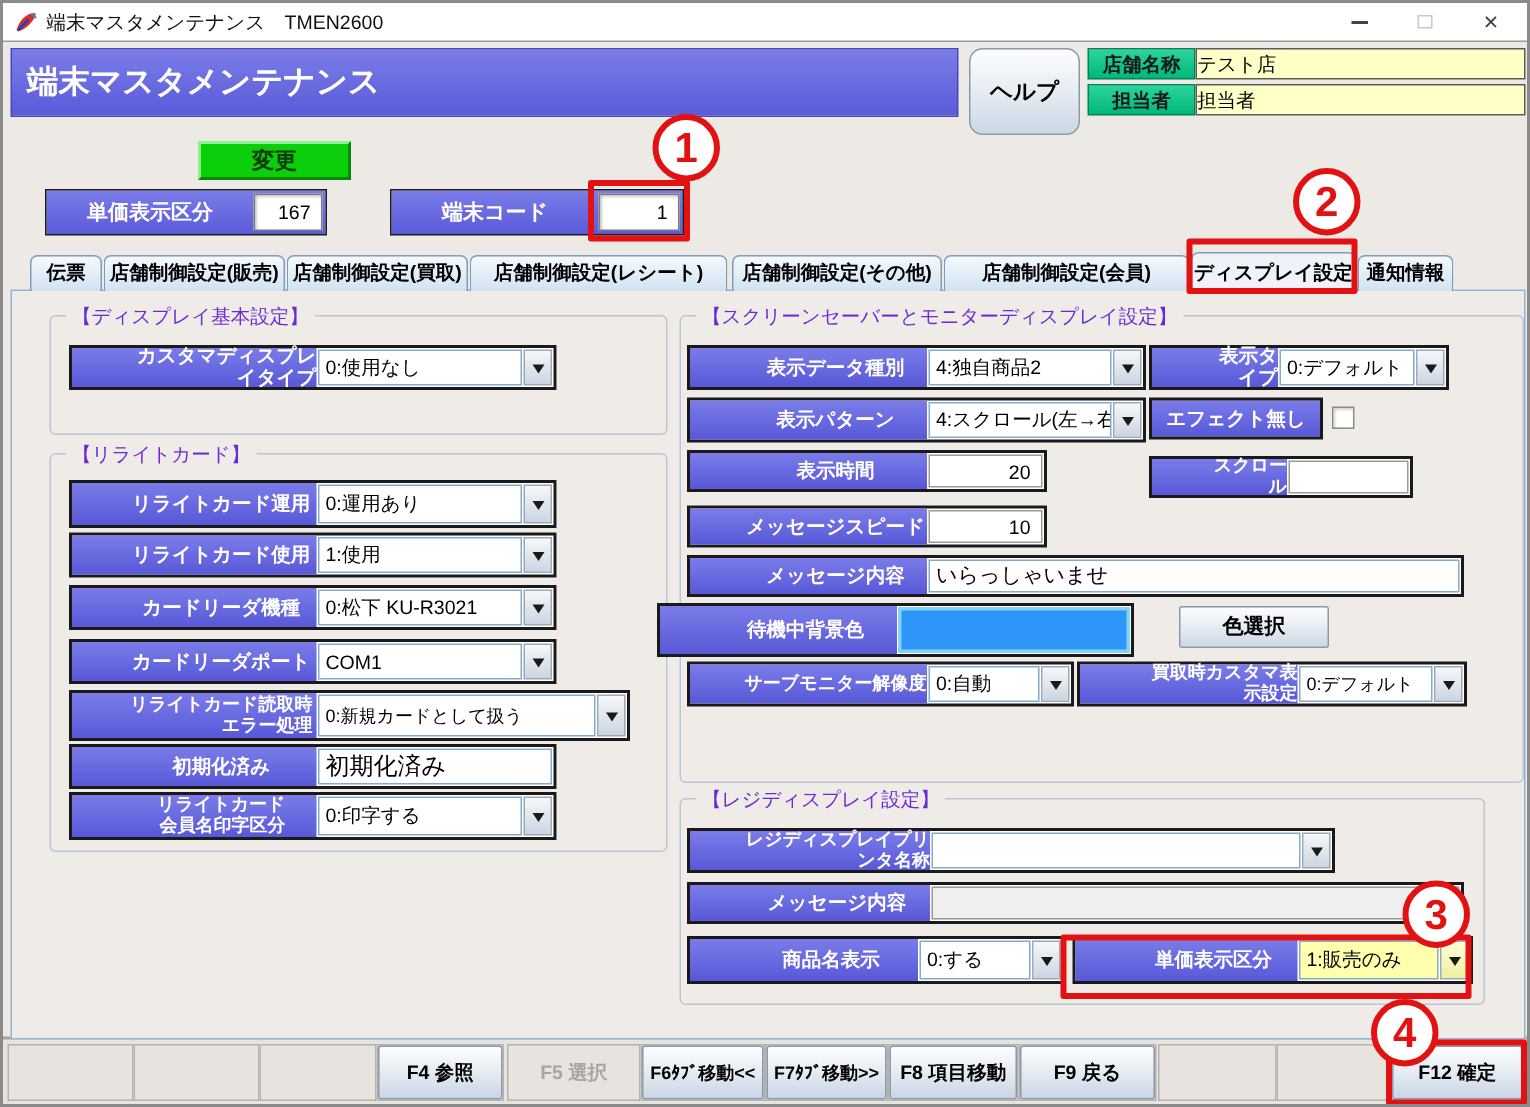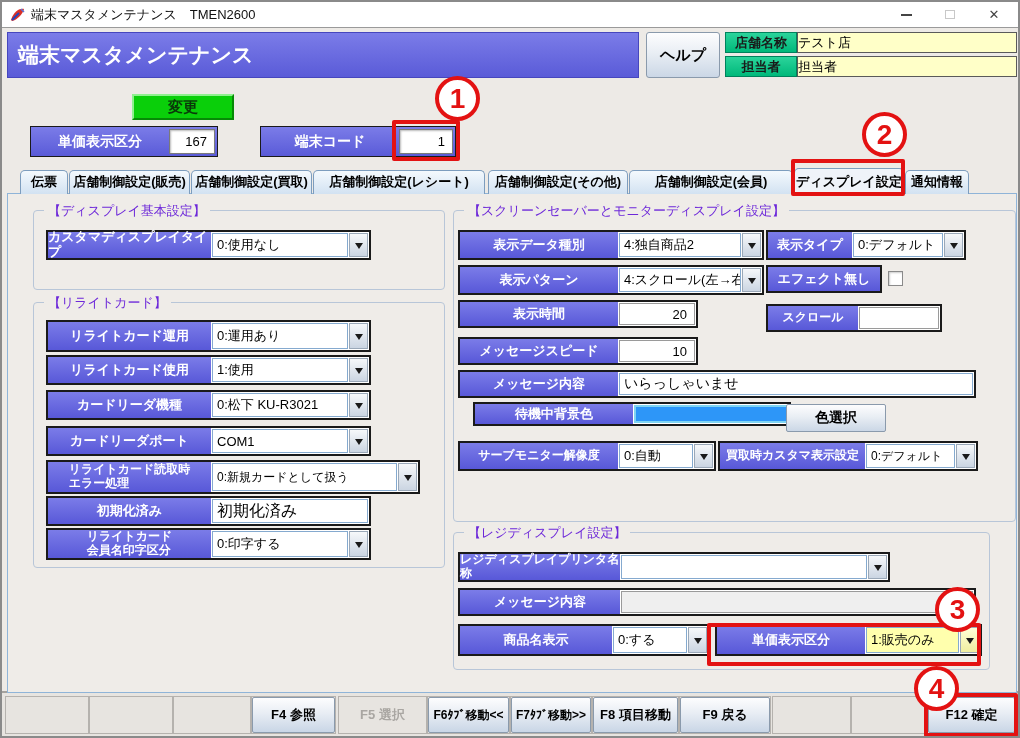--- a/index.html
+++ b/index.html
@@ -14,23 +14,23 @@
   .win-controls { position:absolute; right:2px; top:0; height:25px; display:flex; }
   .win-btn { width:44px; height:25px; display:flex; align-items:center; justify-content:center;
              font-size:13px; color:#444; }
   .win-btn .bar { width:11px; height:2px; background:#444; }
   .win-btn .box { width:10px; height:9px; border:1px solid #C8C8C8; }
 
   
   .header-bar { position:absolute; left:5px; top:30px; width:632px; height:46px;
                 background:linear-gradient(#7B7CE8,#5A5BD8); border:1px solid #4646BE;
                 color:#FFF; font-size:21px; font-weight:bold; line-height:44px; padding-left:10px; }
-  .help-btn { position:absolute; left:644px; top:30px; width:74px; height:46px;
+  .help-btn { position:absolute; left:644px; top:30px; width:74px; height:58px;
               background:linear-gradient(#FDFDFE,#E9EEF4 45%,#CBD7E6);
-              border:1px solid #8A9AAC; border-radius:3px; font-size:15px; font-weight:bold;
+              border:1px solid #8A9AAC; border-radius:9px; font-size:15px; font-weight:bold;
               display:flex; align-items:center; justify-content:center; }
   .glabel { position:absolute; left:723px; width:72px; height:21px;
             background:linear-gradient(#2BD49B,#00B87A); border:1px solid #00825C;
             color:#1A1A1A; font-size:13px; font-weight:bold; text-align:center; line-height:19px; }
   .gval { position:absolute; left:795px; width:220px; height:21px; background:#FFFFC8;
           border:1px solid #5A5A5A; font-size:13px; line-height:19px; padding-left:0; }
 
   
   .change-btn { position:absolute; left:130px; top:92px; width:102px; height:26px;
                 background:#0ACF0A; border:2px solid; border-color:#8FF08F #068A06 #068A06 #8FF08F;
@@ -52,21 +52,21 @@
   
   .panel { position:absolute; left:5px; top:191px; width:1010px; height:500px;
            border:1px solid #8FB4D8; background:#EFECE8; z-index:1; }
   .groupbox { position:absolute; border:1px solid #B8C6D8; border-radius:4px; }
   .gtitle { position:absolute; top:-9px; left:10px; background:#EFECE8; padding:0 4px;
             font-size:13px; color:#6d28d9; white-space:nowrap; z-index:2; }
 
   .fcombo { position:absolute; display:flex; border:2px solid #1A1A1A; background:#FFF; }
   .fcombo .blabel { background:linear-gradient(#7B7CE8,#5858D8); color:#FFF; font-weight:bold;
                     font-size:13px; display:flex; align-items:center; justify-content:center;
-                    text-align:left; white-space:pre-line; line-height:1.15; flex-shrink:0; }
+                    text-align:right; white-space:pre-line; line-height:1.15; flex-shrink:0;padding-left:36px; }
   .fcombo .blabel.sm { font-size:12px; }
   .fcombo .cval { flex:1; display:flex; align-items:center; padding-left:4px; font-size:13px;
                   background:#FFF; border:1px solid #85AACF; margin:1px; overflow:hidden;
                   white-space:nowrap; }
   .fcombo .cval.num { justify-content:flex-end; padding-right:7px; border-color:#9A9A9A; }
   .fcombo .cval.gray { background:#EFEFEF; border-color:#9A9A9A; }
   .fcombo .cval.big { font-size:16px; }
   .fcombo .darrow { width:19px; margin:1px 1px 1px 0; flex-shrink:0;
                     background:linear-gradient(#F6F8FA,#CBD5E2); border:1px solid #9AA8B8;
                     display:flex; align-items:center; justify-content:center; }
@@ -250,21 +250,21 @@
       <span class="cval num"></span>
     </div>
     <div class="fcombo" style="left:450px;top:143px;width:240px;height:28px">
       <span class="blabel" style="width:158px">メッセージスピード</span>
       <span class="cval num">10</span>
     </div>
     <div class="fcombo" style="left:450px;top:176px;width:518px;height:28px">
       <span class="blabel" style="width:158px">メッセージ内容</span>
       <span class="cval" style="font-size:14px">いらっしゃいませ</span>
     </div>
-    <div class="fcombo" style="left:465px;top:208px;width:318px;height:24px">
+    <div class="fcombo" style="left:430px;top:208px;width:318px;height:36px">
       <span class="blabel" style="width:158px">待機中背景色</span>
       <span class="swatch"></span>
     </div>
     <div class="sbtn" style="left:778px;top:210px;width:100px;height:28px">色選択</div>
     <div class="fcombo" style="left:450px;top:247px;width:258px;height:30px">
       <span class="blabel sm" style="width:158px">サーブモニター解像度</span>
       <span class="cval">0:自動</span>
       <span class="darrow">
           <i></i>
         </span>

